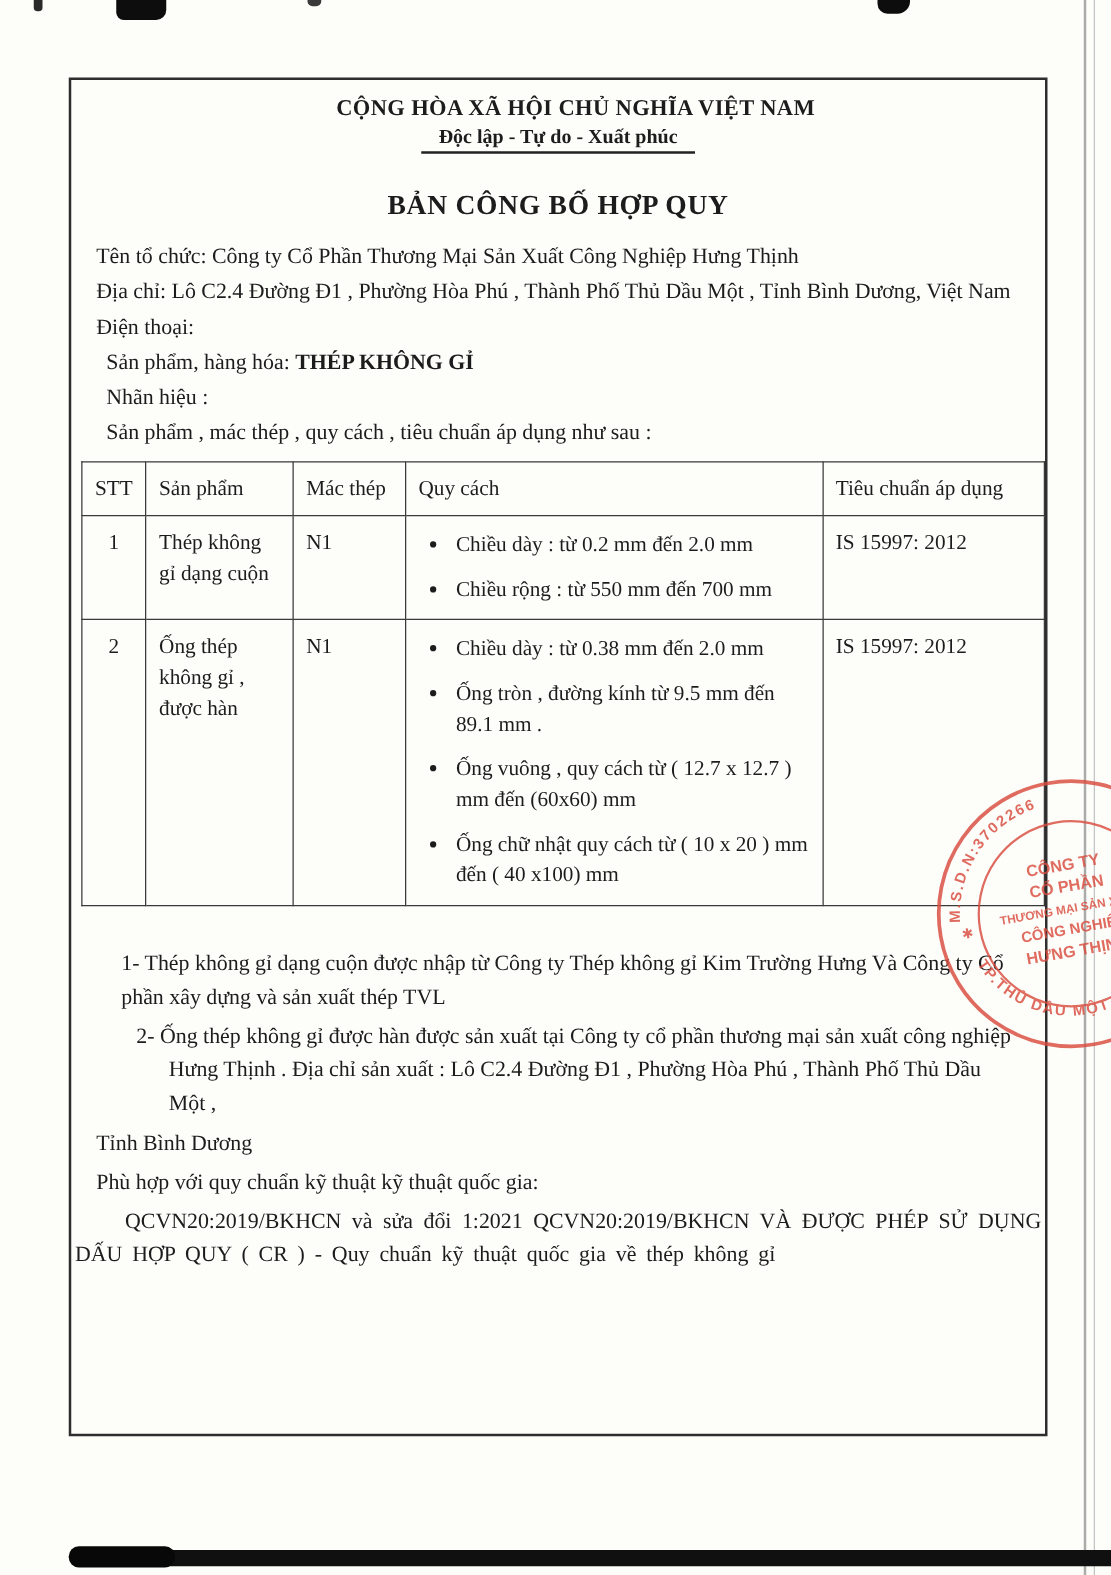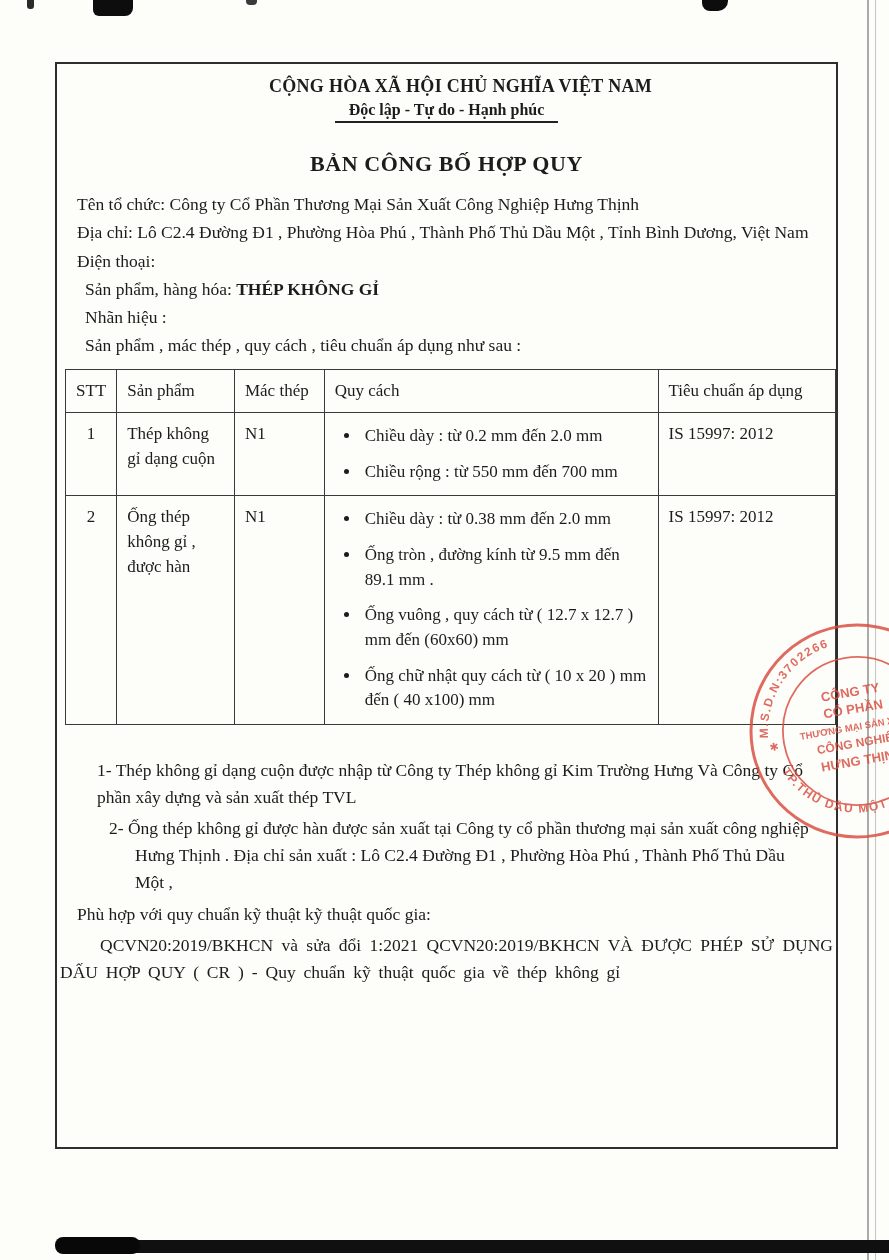--- a/index.html
+++ b/index.html
@@ -75,21 +75,21 @@
   <div class="artifact a4"></div>
   <div class="artifact edge-v1"></div>
   <div class="artifact edge-v2"></div>
   <div class="artifact bottom-band"></div>
   <div class="artifact bottom-blob"></div>
 
   <div class="frame">
 
     <div class="national-title center">CỘNG HÒA XÃ HỘI CHỦ NGHĨA VIỆT NAM</div>
     <div class="motto-wrap">
-      <span class="motto">Độc lập - Tự do - Hạnh phúc</span>
+      <span class="motto">Độc lập - Tự do - Xuất phúc</span>
     </div>
 
     <div class="doc-title">BẢN CÔNG BỐ HỢP QUY</div>
 
     <div class="info">
       <p>Tên tổ chức: Công ty Cổ Phần Thương Mại Sản Xuất Công Nghiệp Hưng Thịnh</p>
       <p>Địa chỉ: Lô C2.4 Đường Đ1 , Phường Hòa Phú , Thành Phố Thủ Dầu Một , Tỉnh Bình Dương, Việt Nam</p>
       <p>Điện thoại:</p>
       <p class="pad-sm"><span>Sản phẩm, hàng hóa: </span><strong>THÉP KHÔNG GỈ</strong></p>
       <p class="pad-sm">Nhãn hiệu :</p>
@@ -139,20 +139,21 @@
             </ul>
           </td>
           <td>IS 15997: 2012</td>
         </tr>
       </tbody>
     </table>
 
     <div class="notes">
       <p class="note">1- Thép không gỉ dạng cuộn được nhập từ Công ty Thép không gỉ Kim Trường Hưng Và Công ty Cổ phần xây dựng và sản xuất thép TVL</p>
       <p class="note hanging">2- Ống thép không gỉ được hàn được sản xuất tại Công ty cổ phần thương mại sản xuất công nghiệp Hưng Thịnh . Địa chỉ sản xuất : Lô C2.4 Đường Đ1 , Phường Hòa Phú , Thành Phố Thủ Dầu Một ,</p>
+      <p class="plain-line">Tỉnh Bình Dương</p>
       <p class="plain-line">Phù hợp với quy chuẩn kỹ thuật kỹ thuật quốc gia:</p>
       <p class="conformity">QCVN20:2019/BKHCN và sửa đổi 1:2021 QCVN20:2019/BKHCN VÀ ĐƯỢC PHÉP SỬ DỤNG DẤU HỢP QUY ( CR ) -  Quy chuẩn kỹ thuật quốc gia về thép không gỉ</p>
     </div>
 
   </div>
 
   <svg class="stamp" viewBox="0 0 230 230" width="230" height="230" aria-hidden="true">
     <circle cx="115" cy="115" r="106" fill="none" stroke="currentColor" stroke-width="3"></circle>
     <circle cx="115" cy="115" r="74" fill="none" stroke="currentColor" stroke-width="1.8"></circle>
     <defs>

